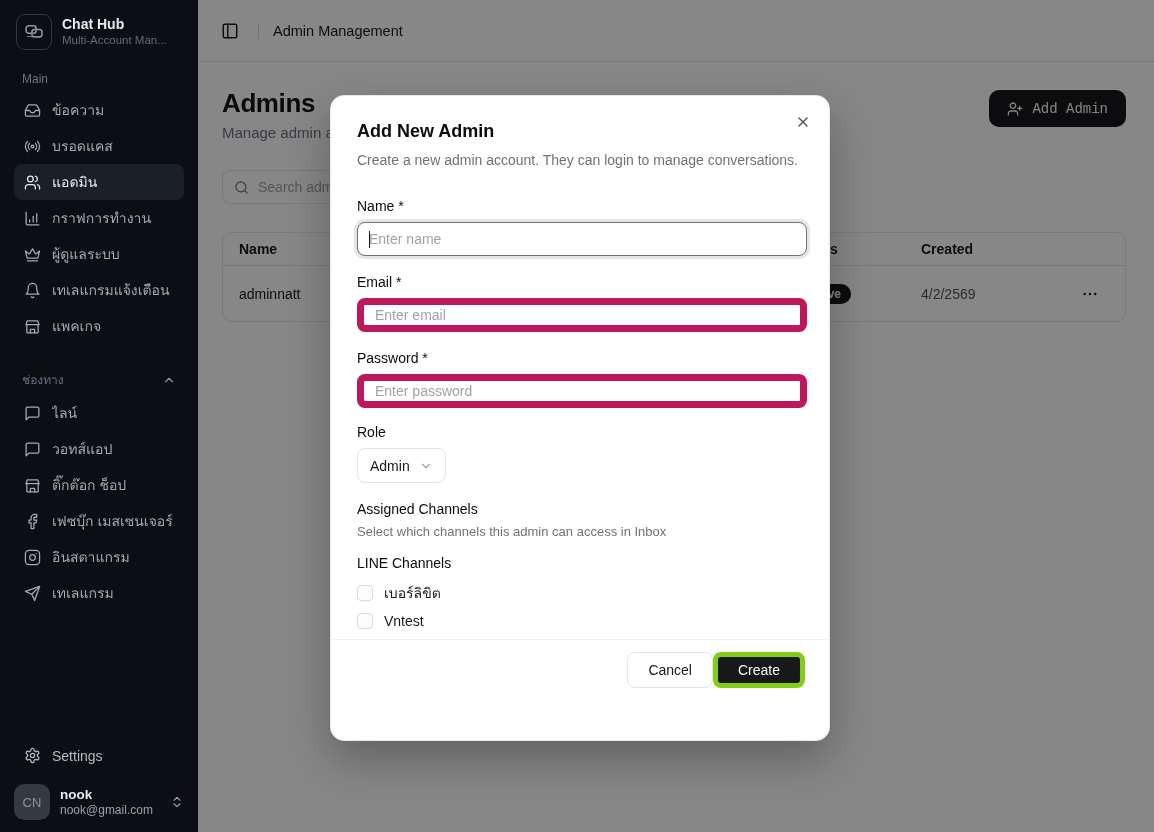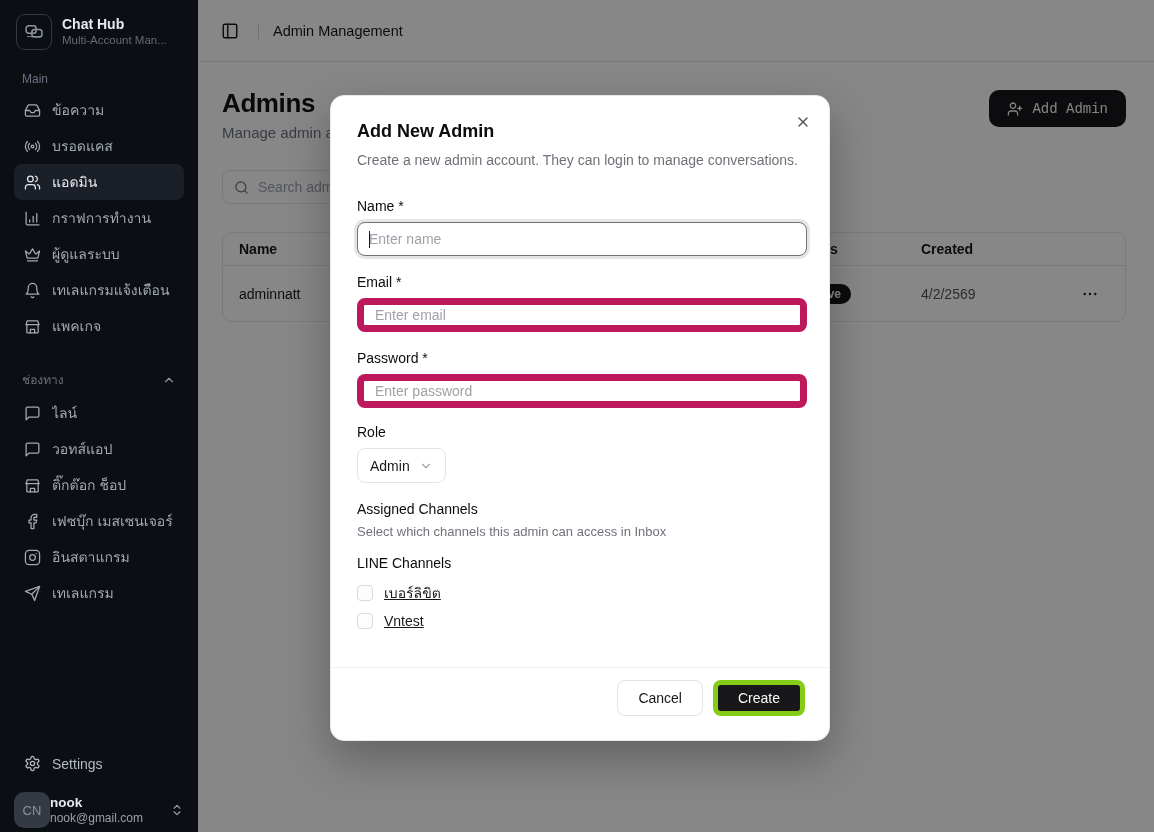--- a/index.html
+++ b/index.html
@@ -30,21 +30,21 @@
   .side-section-label .chev { color:#8d95a0; }
   .side-nav { padding:0 14px; }
   .side-item {
     display:flex; align-items:center; gap:11px; height:36px; padding:0 10px;
     border-radius:8px; font-size:14px; color:#a2a9b3; cursor:pointer;
   }
   .side-item.active { background:#1b1f27; color:#e6e9ed; }
   .side-item .lbl { white-space:nowrap; overflow:hidden; text-overflow:ellipsis; }
   .side-spacer { flex:1; }
   .settings-row { display:flex; align-items:center; gap:11px; padding:10px 24px; font-size:14px; color:#b6bcc5; cursor:pointer; }
-  .user-row { display:flex; align-items:center; gap:0; padding:10px 14px 4px 14px; cursor:pointer; }
+  .user-row { display:flex; align-items:center; gap:10px; padding:10px 14px 12px 14px; cursor:pointer; }
   .avatar {
     width:36px; height:36px; border-radius:10px; background:#343a43; color:#8b929c;
     display:flex; align-items:center; justify-content:center; font-size:13px; flex:none;
   }
   .user-name { font-size:13.5px; font-weight:700; color:#e7eaee; line-height:16px; }
   .user-email { font-size:12px; color:#9aa1ac; line-height:15px; }
   .user-chev { margin-left:auto; color:#9aa1ac; }
 
   
   .main { position:absolute; left:198px; top:0; right:0; bottom:0; background:#fff; }
@@ -113,30 +113,30 @@
   .f-input input::placeholder { color:#a1a1aa; }
   .f-input.focused { border:1px solid #71717a; box-shadow:0 0 0 3px rgba(113,113,122,0.18); }
   .caret { position:absolute; left:11px; top:8px; width:1px; height:17px; background:#18181b; }
   .role-select {
     margin-top:6px; height:35px; border:1px solid #e4e4e7; border-radius:8px; background:#fff;
     display:inline-flex; align-items:center; gap:9px; padding:0 12px; font-size:14px; color:#18181b; cursor:pointer;
   }
   .role-select .chev { color:#a1a1aa; }
   .section-help { font-size:13px; color:#71717a; line-height:18px; margin-top:4px; }
   .group-label { font-size:14px; font-weight:500; color:#0c0c0e; margin-top:12px; line-height:20px; }
-  .cb-row { display:flex; align-items:center; gap:11px; margin-top:10px; height:20px;text-decoration:underline; }
+  .cb-row { display:flex; align-items:center; gap:11px; margin-top:10px; height:20px; }
   .cb-row + .cb-row { margin-top:8px; }
   .cb {
     appearance:none; -webkit-appearance:none; width:16px; height:16px; border:1px solid #d9d9de;
     border-radius:4px; background:#fdfdfd; cursor:pointer; margin:0;
   }
   .cb-label { font-size:14px; color:#18181b; }
   .modal-footer {
-    position:absolute; left:0; right:0; bottom:0; border-top:1px solid #f1f1f3;
-    padding:12px 24px 24px 24px; display:flex; justify-content:flex-end; gap:10px;
+    position:absolute; left:0; right:0; bottom:16px; border-top:1px solid #f1f1f3;
+    padding:12px 24px 36px 24px; display:flex; justify-content:flex-end; 
     border-radius:0 0 14px 14px;
   }
   .btn { height:36px; border-radius:8px; font-size:14px; font-family:inherit; cursor:pointer; padding:0 20px; }
   .btn.ghost { background:#fff; border:1px solid #e4e4e7; color:#18181b; }
   .btn.primary { background:#18181b; border:5px solid #84cc16; color:#fafafa; }
 </style>
 </head>
 <body>
 
 <aside class="sidebar">

